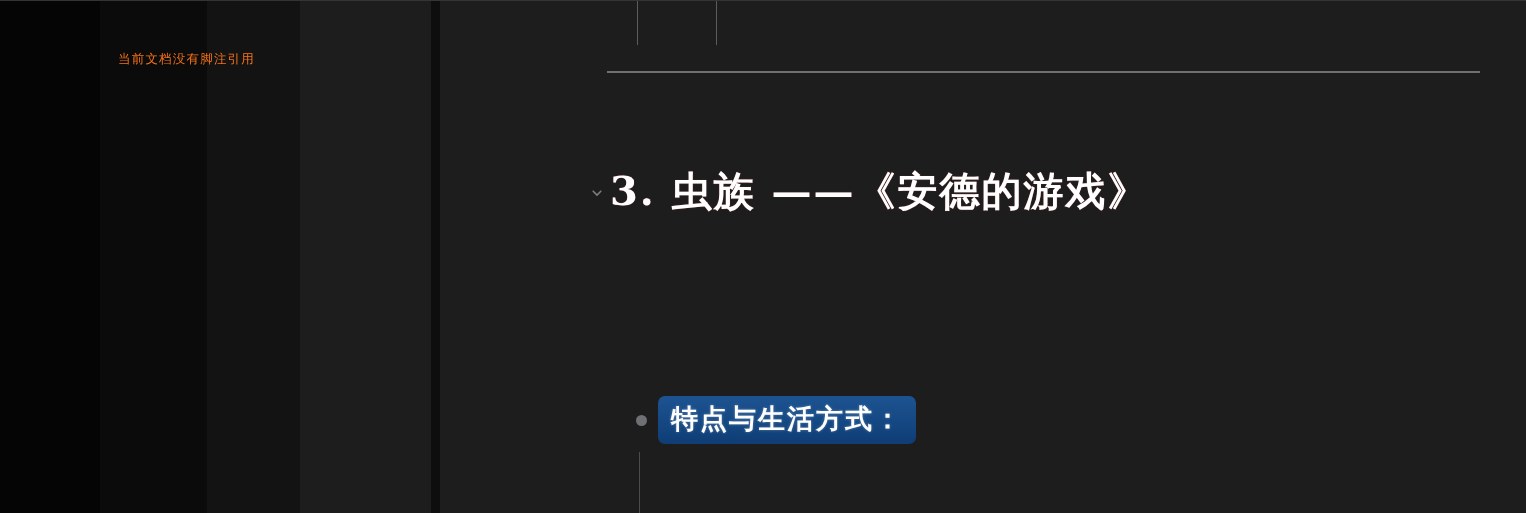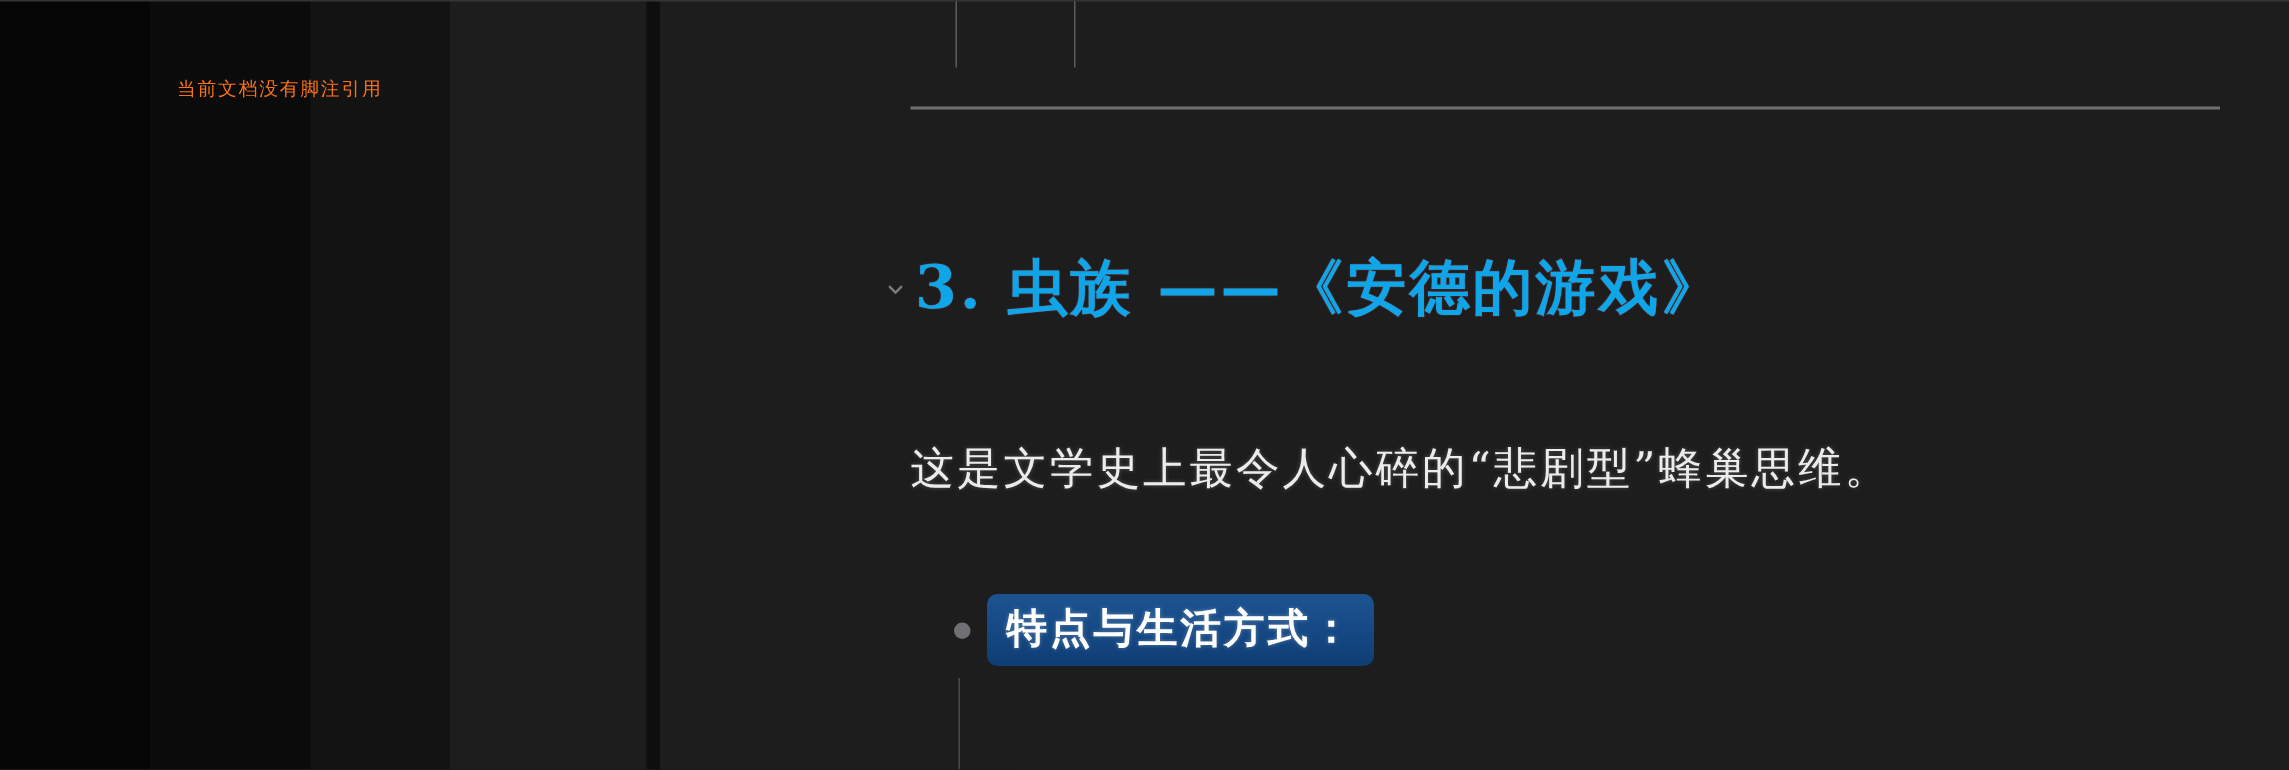--- a/index.html
+++ b/index.html
@@ -95,21 +95,21 @@
     flex: 0 0 auto;
     display: flex;
     align-items: center;
     justify-content: center;
   }
   #heading-collapse-toggle svg { display: block; }
   #heading-text {
     font-family: "DejaVu Serif", "Liberation Serif", serif;
     font-size: 40px;
     font-weight: 700;
-    color: #0ea5e9;
+    color: #ffffff;
     letter-spacing: 2px;
     white-space: nowrap;
     text-shadow: 0 0 1px rgba(244,85,78,0.55);
   }
 
   
   #body-paragraph {
     position: absolute;
     left: 167px;
     top: 293px;
@@ -184,21 +184,20 @@
 
     <div id="heading-row">
       <span id="heading-collapse-toggle">
         <svg width="14" height="14" viewBox="0 0 14 14" aria-hidden="true">
           <path d="M3.2 5.2 L7 9.1 L10.8 5.2" fill="none" stroke="#7a7c80" stroke-width="1.6" stroke-linecap="round" stroke-linejoin="round"></path>
         </svg>
       </span>
       <span id="heading-text">3. 虫族 ——《安德的游戏》</span>
     </div>
 
-    <div id="body-paragraph">这是文学史上最令人心碎的“悲剧型”蜂巢思维。</div>
 
     <div id="bullet-row">
       <span id="bullet-marker"></span>
       <span id="bullet-text">特点与生活方式：</span>
     </div>
 
     <div id="indent-guide"></div>
   </div>
 
   <div class="top-hairline"></div>

